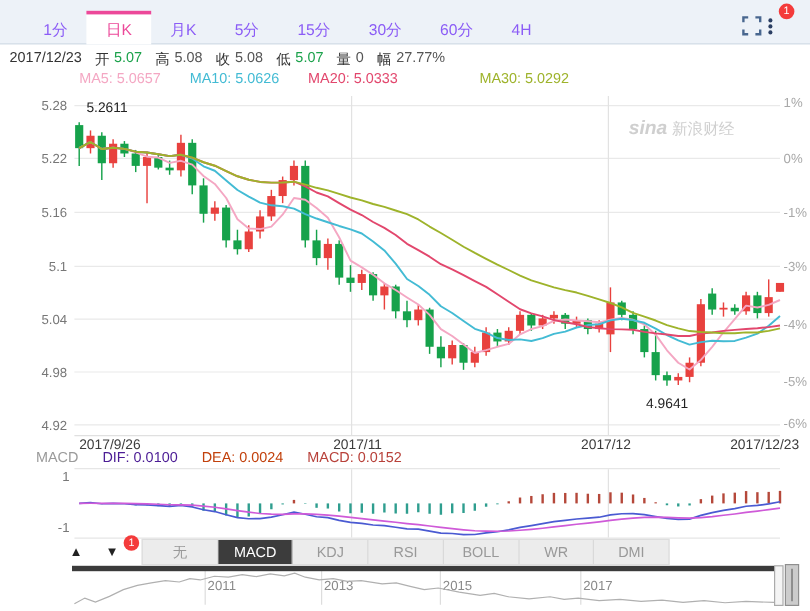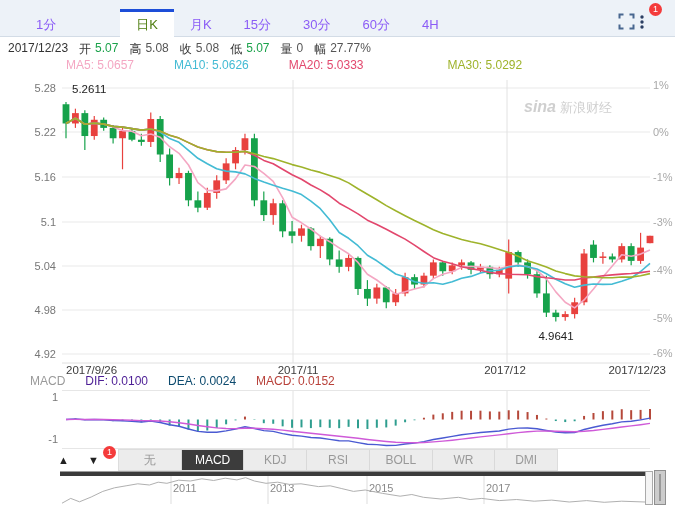--- a/index.html
+++ b/index.html
@@ -4,29 +4,29 @@
 <style>
   html,body{margin:0;padding:0;background:#fff;}
   .app{position:relative;width:675px;height:509px;overflow:hidden;background:#fff;
        font-family:"Liberation Sans",sans-serif;-webkit-font-smoothing:antialiased;}
   
   .tabbar{position:absolute;left:0;top:0;width:675px;height:37px;background:#edf2f8;
           border-bottom:1px solid #d3dce6;box-sizing:border-box;}
   .ptabs{position:absolute;left:20px;top:0;height:37px;display:flex;align-items:stretch;}
   .ptab{display:flex;align-items:center;padding:0 16px;font-size:13px;color:#8b5cf6;
         margin-top:9px;border-top:3px solid transparent;box-sizing:border-box;cursor:pointer;}
-  .ptab.active{background:#fff;border-top:3px solid #1d4ed8;color:#4d7c0f;margin-left:48px;}
+  .ptab.active{background:#fff;border-top:3px solid #ec4899;color:#ec4899;}
   .tb-icon{position:absolute;top:13px;width:17px;height:17px;cursor:pointer;}
   .badge{position:absolute;width:13px;height:13px;border-radius:50%;background:#f43b3b;
          color:#fff;font-size:9px;line-height:13px;text-align:center;z-index:5;}
   
   .quote-row{position:absolute;left:8px;top:41px;height:15px;display:flex;gap:11px;
              font-size:12px;color:#333;white-space:nowrap;}
   .qpair{display:flex;gap:4px;}
-  .ma-row{position:absolute;left:66px;top:58px;height:14px;display:flex;gap:40px;
+  .ma-row{position:absolute;left:66px;top:58px;height:14px;display:flex;gap:24px;
           font-size:12px;white-space:nowrap;}
   
   .macd-row{position:absolute;left:30px;top:374px;height:14px;display:flex;gap:20px;
             font-size:12px;white-space:nowrap;}
   
   .ind-arrow{position:absolute;top:450px;font-size:11px;color:#222;cursor:pointer;line-height:20px;}
   .ind-tabs{position:absolute;left:118px;top:449px;width:440px;height:22px;display:flex;
             background:#ececec;border:1px solid #ddd;box-sizing:border-box;}
   .itab{flex:1;text-align:center;font-size:12px;color:#999;line-height:20px;
         border-right:1px solid #d9d9d9;cursor:pointer;}
@@ -38,20 +38,21 @@
 </head>
 <body>
 
 <div class="app">
 
   <div class="tabbar">
     <div class="ptabs" id="ptabs">
         <div class="ptab">1分</div>
         <div class="ptab active">日K</div>
         <div class="ptab">月K</div>
+        <div class="ptab">5分</div>
         <div class="ptab">15分</div>
         <div class="ptab">30分</div>
         <div class="ptab">60分</div>
         <div class="ptab">4H</div>
       </div>
     <svg class="tb-icon" style="right:40px" viewBox="0 0 17 17">
       <path d="M1.5 5.5v-4h4 M11.5 1.5h4v4 M15.5 11.5v4h-4 M5.5 15.5h-4v-4" fill="none" stroke="#49678f" stroke-width="2"></path>
     </svg>
     <svg class="tb-icon" style="right:22px" viewBox="0 0 17 17">
       <circle cx="6" cy="4" r="1.7" fill="#2b3f63"></circle>
@@ -358,21 +359,21 @@
         <g>
           <rect x="654.5" y="470.5" width="11" height="34" fill="#cccccc" stroke="#8f8f8f"></rect>
           <line x1="660" y1="474" x2="660" y2="501" stroke="#666"></line>
         </g>
       </g>
     </svg>
 
   <div class="macd-row" id="macdRow">
       <span style="color: rgb(154, 154, 154);">MACD</span>
       <span style="color: #4c1d95;">DIF: 0.0100</span>
-      <span style="color: #0c4a6e; text-align: right;">DEA: 0.0024</span>
+      <span style="color: #c2410c; text-align: right;">DEA: 0.0024</span>
       <span style="color: rgb(184, 65, 58);">MACD: 0.0152</span>
     </div>
 
   <span class="ind-arrow" style="left:58px">▲</span>
   <span class="ind-arrow" style="left:88px">▼</span>
   <div class="badge" style="left:103px;top:446px">1</div>
   <div class="ind-tabs" id="itabs">
       <div class="itab">无</div>
       <div class="itab active">MACD</div>
       <div class="itab">KDJ</div>

